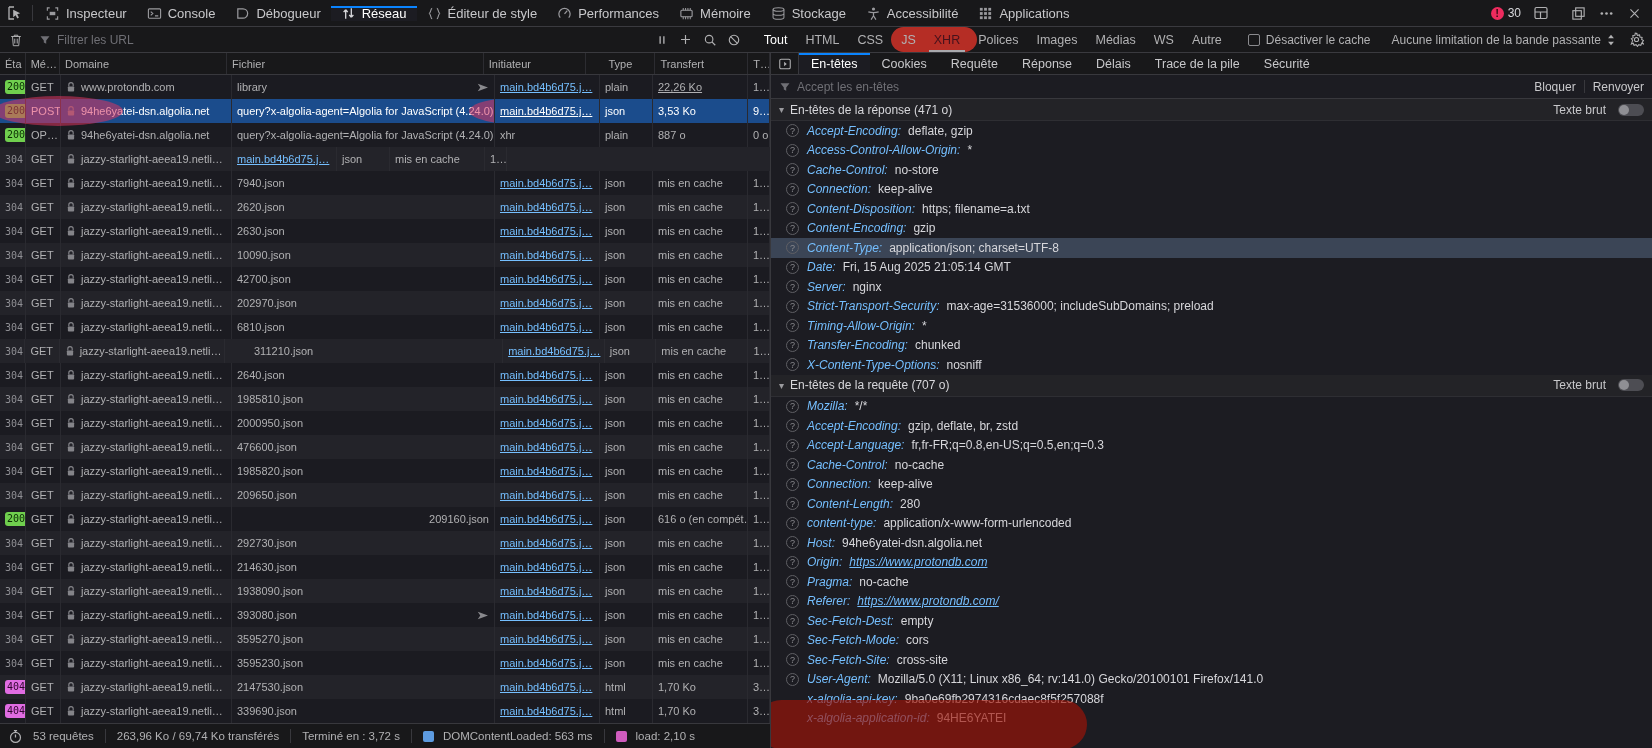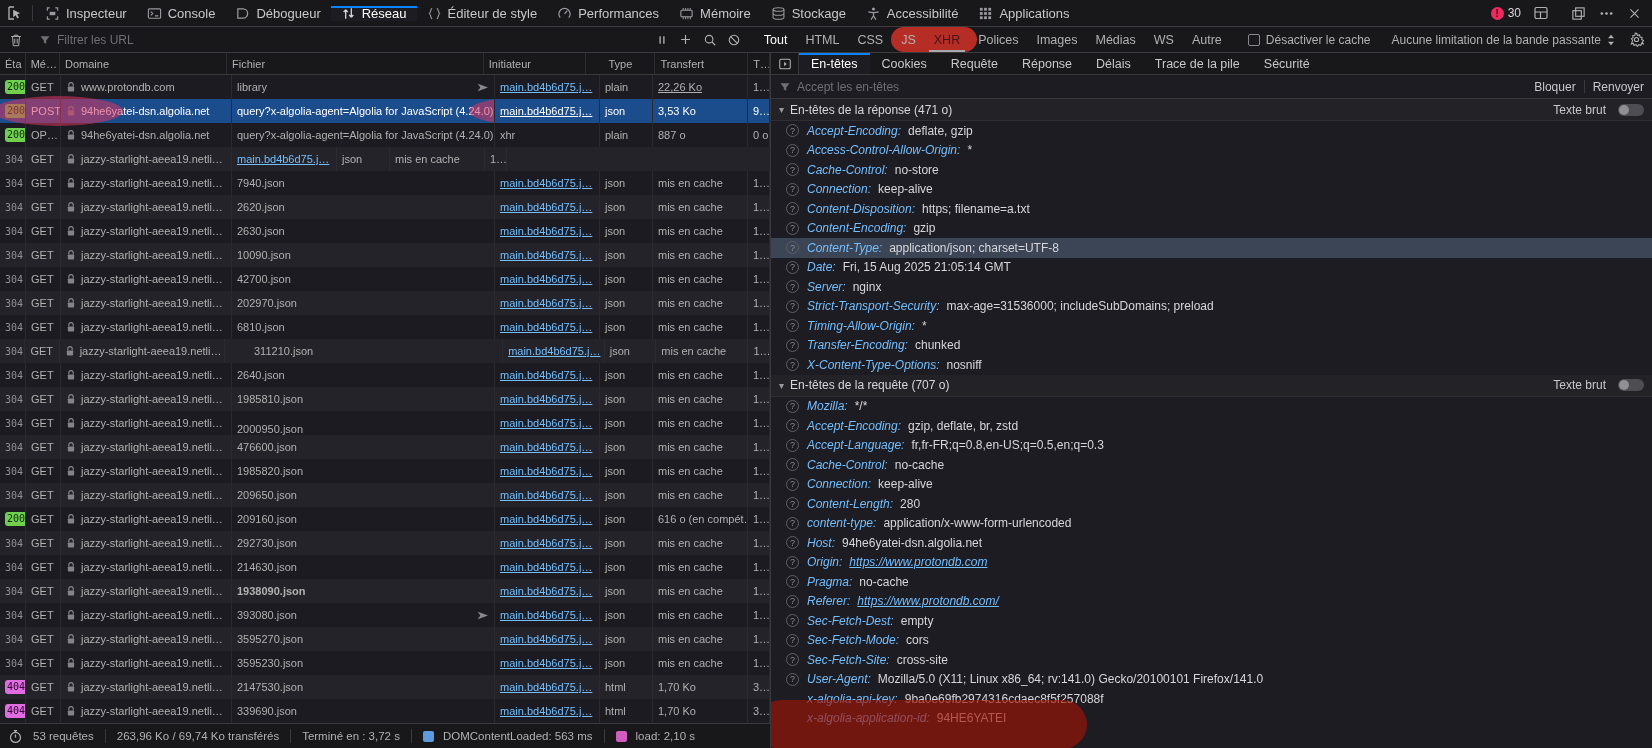--- a/index.html
+++ b/index.html
@@ -688,21 +688,21 @@
             <div class="cell" style="width: 35px;">GET</div>
             <div class="cell" style="width: 171px;">
               <span class="lock">
                 <svg width="10" height="12" viewBox="0 0 16 18">
                   <path d="M4.5 8V5.5a3.5 3.5 0 0 1 7 0V8" fill="none" stroke="currentColor" stroke-width="1.8"></path>
                   <rect x="3" y="8" width="10" height="8" rx="1.5" fill="currentColor"></rect>
                 </svg>
               </span>
               <span>jazzy-starlight-aeea19.netli…</span>
             </div>
-            <div class="cell c-file" style="width: 263px; align-items: flex-end;">
+            <div class="cell c-file" style="width: 263px;">
               <span>2000950.json</span>
             </div>
             <div class="cell" style="width: 105px;">
               <span class="link">main.bd4b6d75.j…</span>
             </div>
             <div class="cell" style="width: 53px;">json</div>
             <div class="cell" style="width: 95px;">mis en cache</div>
             <div class="cell" style="width: 22px;">1…</div>
           </div>
           <div class="row">
@@ -784,21 +784,21 @@
             <div class="cell" style="width: 35px;">GET</div>
             <div class="cell" style="width: 171px;">
               <span class="lock">
                 <svg width="10" height="12" viewBox="0 0 16 18">
                   <path d="M4.5 8V5.5a3.5 3.5 0 0 1 7 0V8" fill="none" stroke="currentColor" stroke-width="1.8"></path>
                   <rect x="3" y="8" width="10" height="8" rx="1.5" fill="currentColor"></rect>
                 </svg>
               </span>
               <span>jazzy-starlight-aeea19.netli…</span>
             </div>
-            <div class="cell c-file" style="width: 263px;">
+            <div class="cell c-file" style="width: 263px; justify-content: flex-end;">
               <span>209160.json</span>
             </div>
             <div class="cell" style="width: 105px;">
               <span class="link">main.bd4b6d75.j…</span>
             </div>
             <div class="cell" style="width: 53px;">json</div>
             <div class="cell" style="width: 95px;">616 o (en compét…</div>
             <div class="cell" style="width: 22px;">1…</div>
           </div>
           <div class="row">
@@ -856,21 +856,21 @@
             <div class="cell" style="width: 35px;">GET</div>
             <div class="cell" style="width: 171px;">
               <span class="lock">
                 <svg width="10" height="12" viewBox="0 0 16 18">
                   <path d="M4.5 8V5.5a3.5 3.5 0 0 1 7 0V8" fill="none" stroke="currentColor" stroke-width="1.8"></path>
                   <rect x="3" y="8" width="10" height="8" rx="1.5" fill="currentColor"></rect>
                 </svg>
               </span>
               <span>jazzy-starlight-aeea19.netli…</span>
             </div>
-            <div class="cell c-file" style="width: 263px; font-weight: bold;">
+            <div class="cell c-file" style="width: 263px;">
               <span>1938090.json</span>
             </div>
             <div class="cell" style="width: 105px;">
               <span class="link">main.bd4b6d75.j…</span>
             </div>
             <div class="cell" style="width: 53px;">json</div>
             <div class="cell" style="width: 95px;">mis en cache</div>
             <div class="cell" style="width: 22px;">1…</div>
           </div>
           <div class="row">

